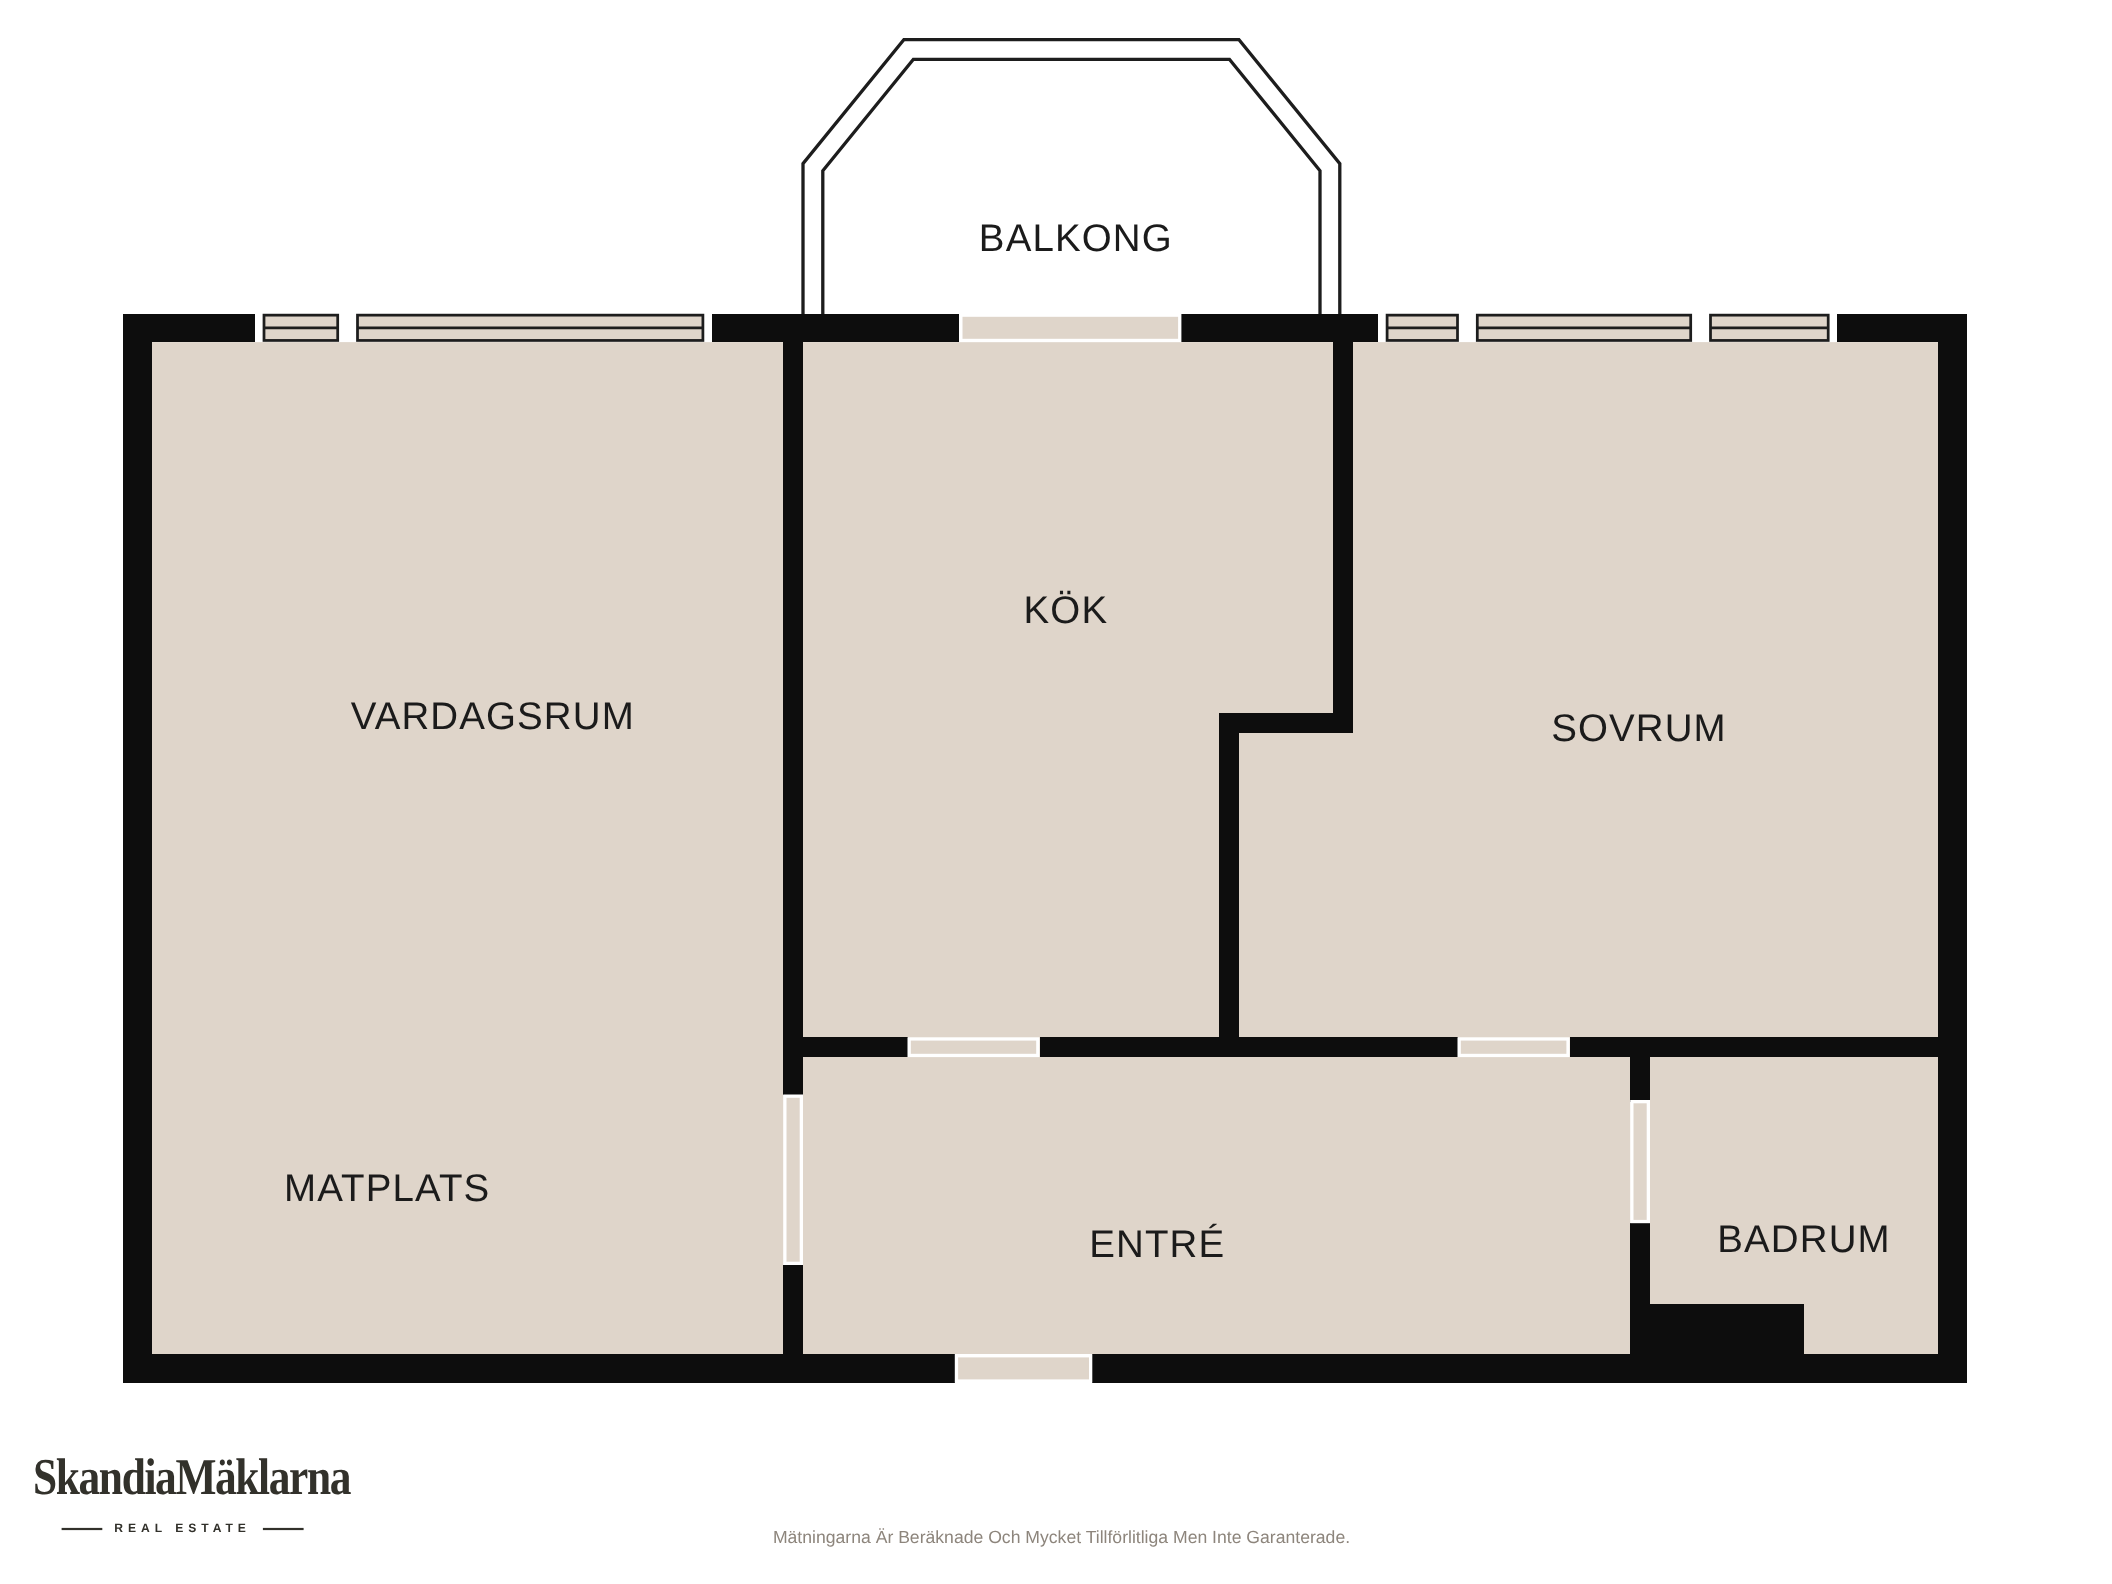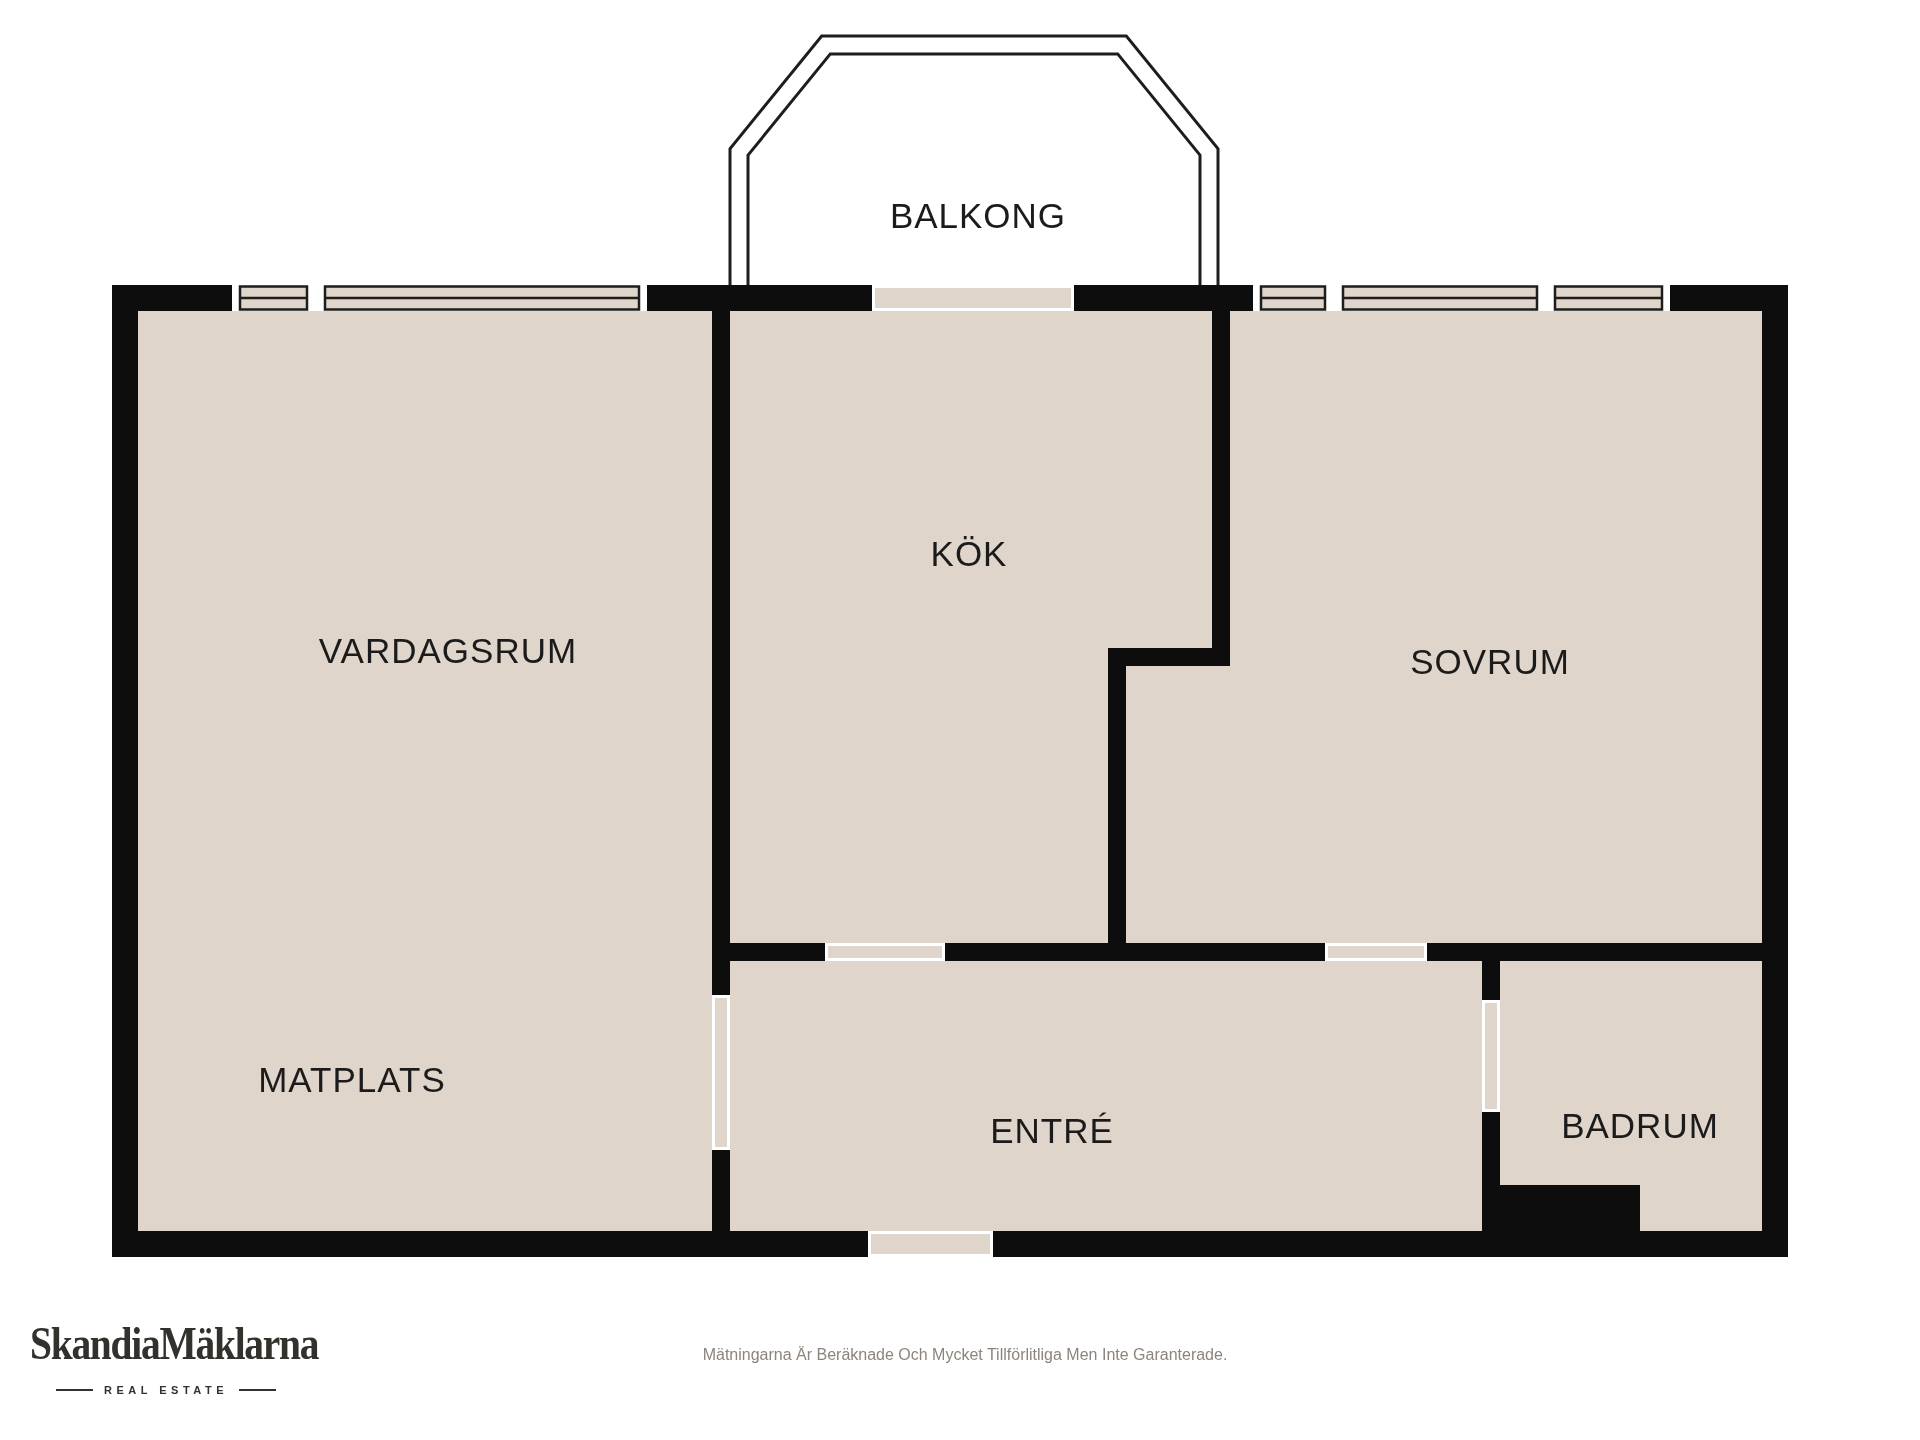--- a/index.html
+++ b/index.html
@@ -26,21 +26,21 @@
     margin-top:14px;
     display:flex;align-items:center;justify-content:center;
     gap:11px;width:252px;margin-left:10px;
   }
   .tag-rule{width:37px;height:2.5px;background:#32312b;}
   .brand-tagline{
     font-size:11px;font-weight:700;letter-spacing:4.5px;
     color:#32312b;white-space:nowrap;
   }
   .disclaimer{
-    position:absolute;left:965px;top:1346px;
+    position:absolute;left:965px;top:1390px;
     transform:translateX(-50%);
     font-size:16px;color:#8d857c;white-space:nowrap;
   }
 </style>
 </head>
 <body>
 
 <div class="stage">
 
   <svg class="plan-svg" width="1920" height="1440" viewBox="0 0 1920 1440">

